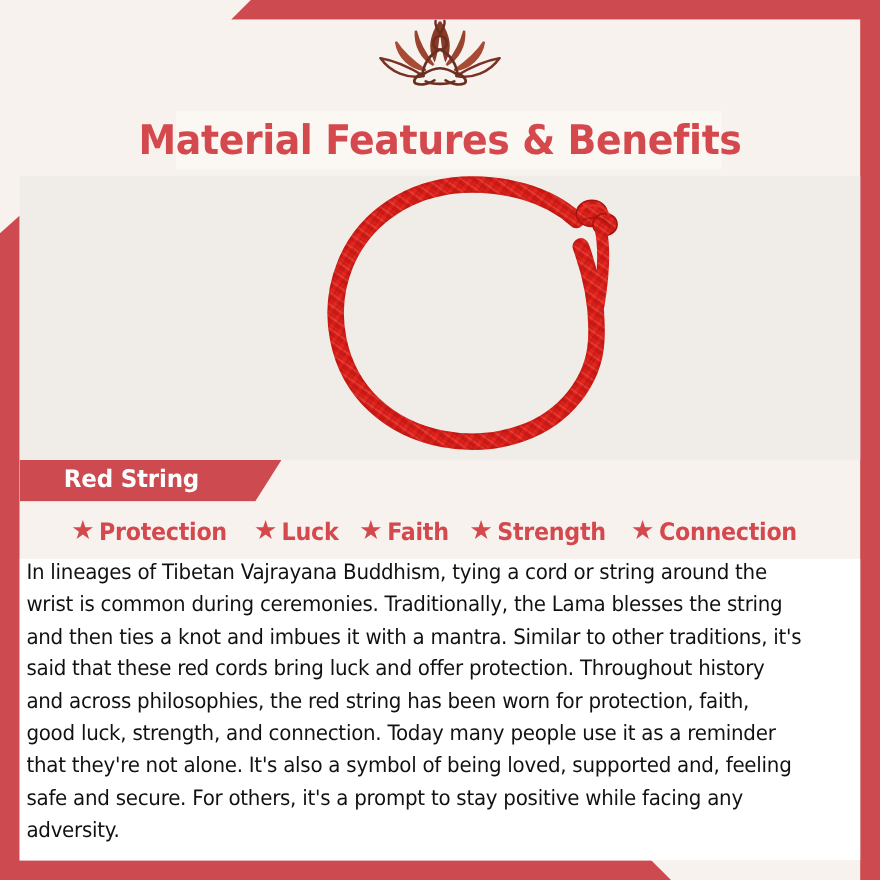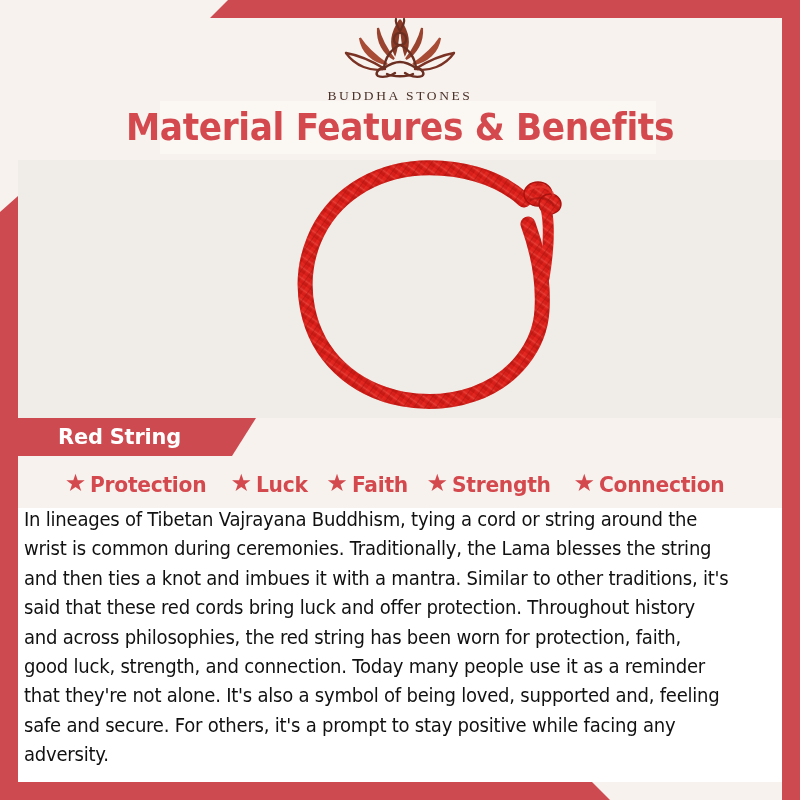--- a/index.html
+++ b/index.html
@@ -209,21 +209,20 @@
         <circle cx="85" cy="25" r="6.2" fill="none" stroke="#6B2F22" stroke-width="2.3"></circle>
         <path d="M85 31 C76 35 70 44 69 54 C75 50 80 48 85 48 C90 48 95 50 101 54 C100 44 94 35 85 31 Z" fill="none" stroke="#6B2F22" stroke-width="2.4"></path>
         <path d="M68 53 C62 56 60 60 63 62 C68 64 76 62 80 59" stroke="#6B2F22" stroke-width="2.4"></path>
         <path d="M102 53 C108 56 110 60 107 62 C102 64 94 62 90 59" stroke="#6B2F22" stroke-width="2.4"></path>
         <path d="M72 60 C78 63 92 63 98 60" stroke="#6B2F22" stroke-width="2.4"></path>
 
         <path d="M85 17 C82 12 80 8 81 5" stroke="#6B2F22" stroke-width="2.2"></path>
         <path d="M85 17 C88 12 90 8 89 5" stroke="#6B2F22" stroke-width="2.2"></path>
       </g>
     </svg>
-    <div class="logo-word">BUDDHA STONES</div>
   </div>
 
   <div class="headline-band"></div>
   <div class="headline">Material Features &amp; Benefits</div>
 
   <div class="image-panel">
     <svg class="bracelet-svg" width="330" height="290" viewBox="0 0 330 290">
       <defs>
         <linearGradient id="cordGrad" x1="0" y1="0" x2="1" y2="1">
           <stop offset="0%" stop-color="#E82B23"></stop>

